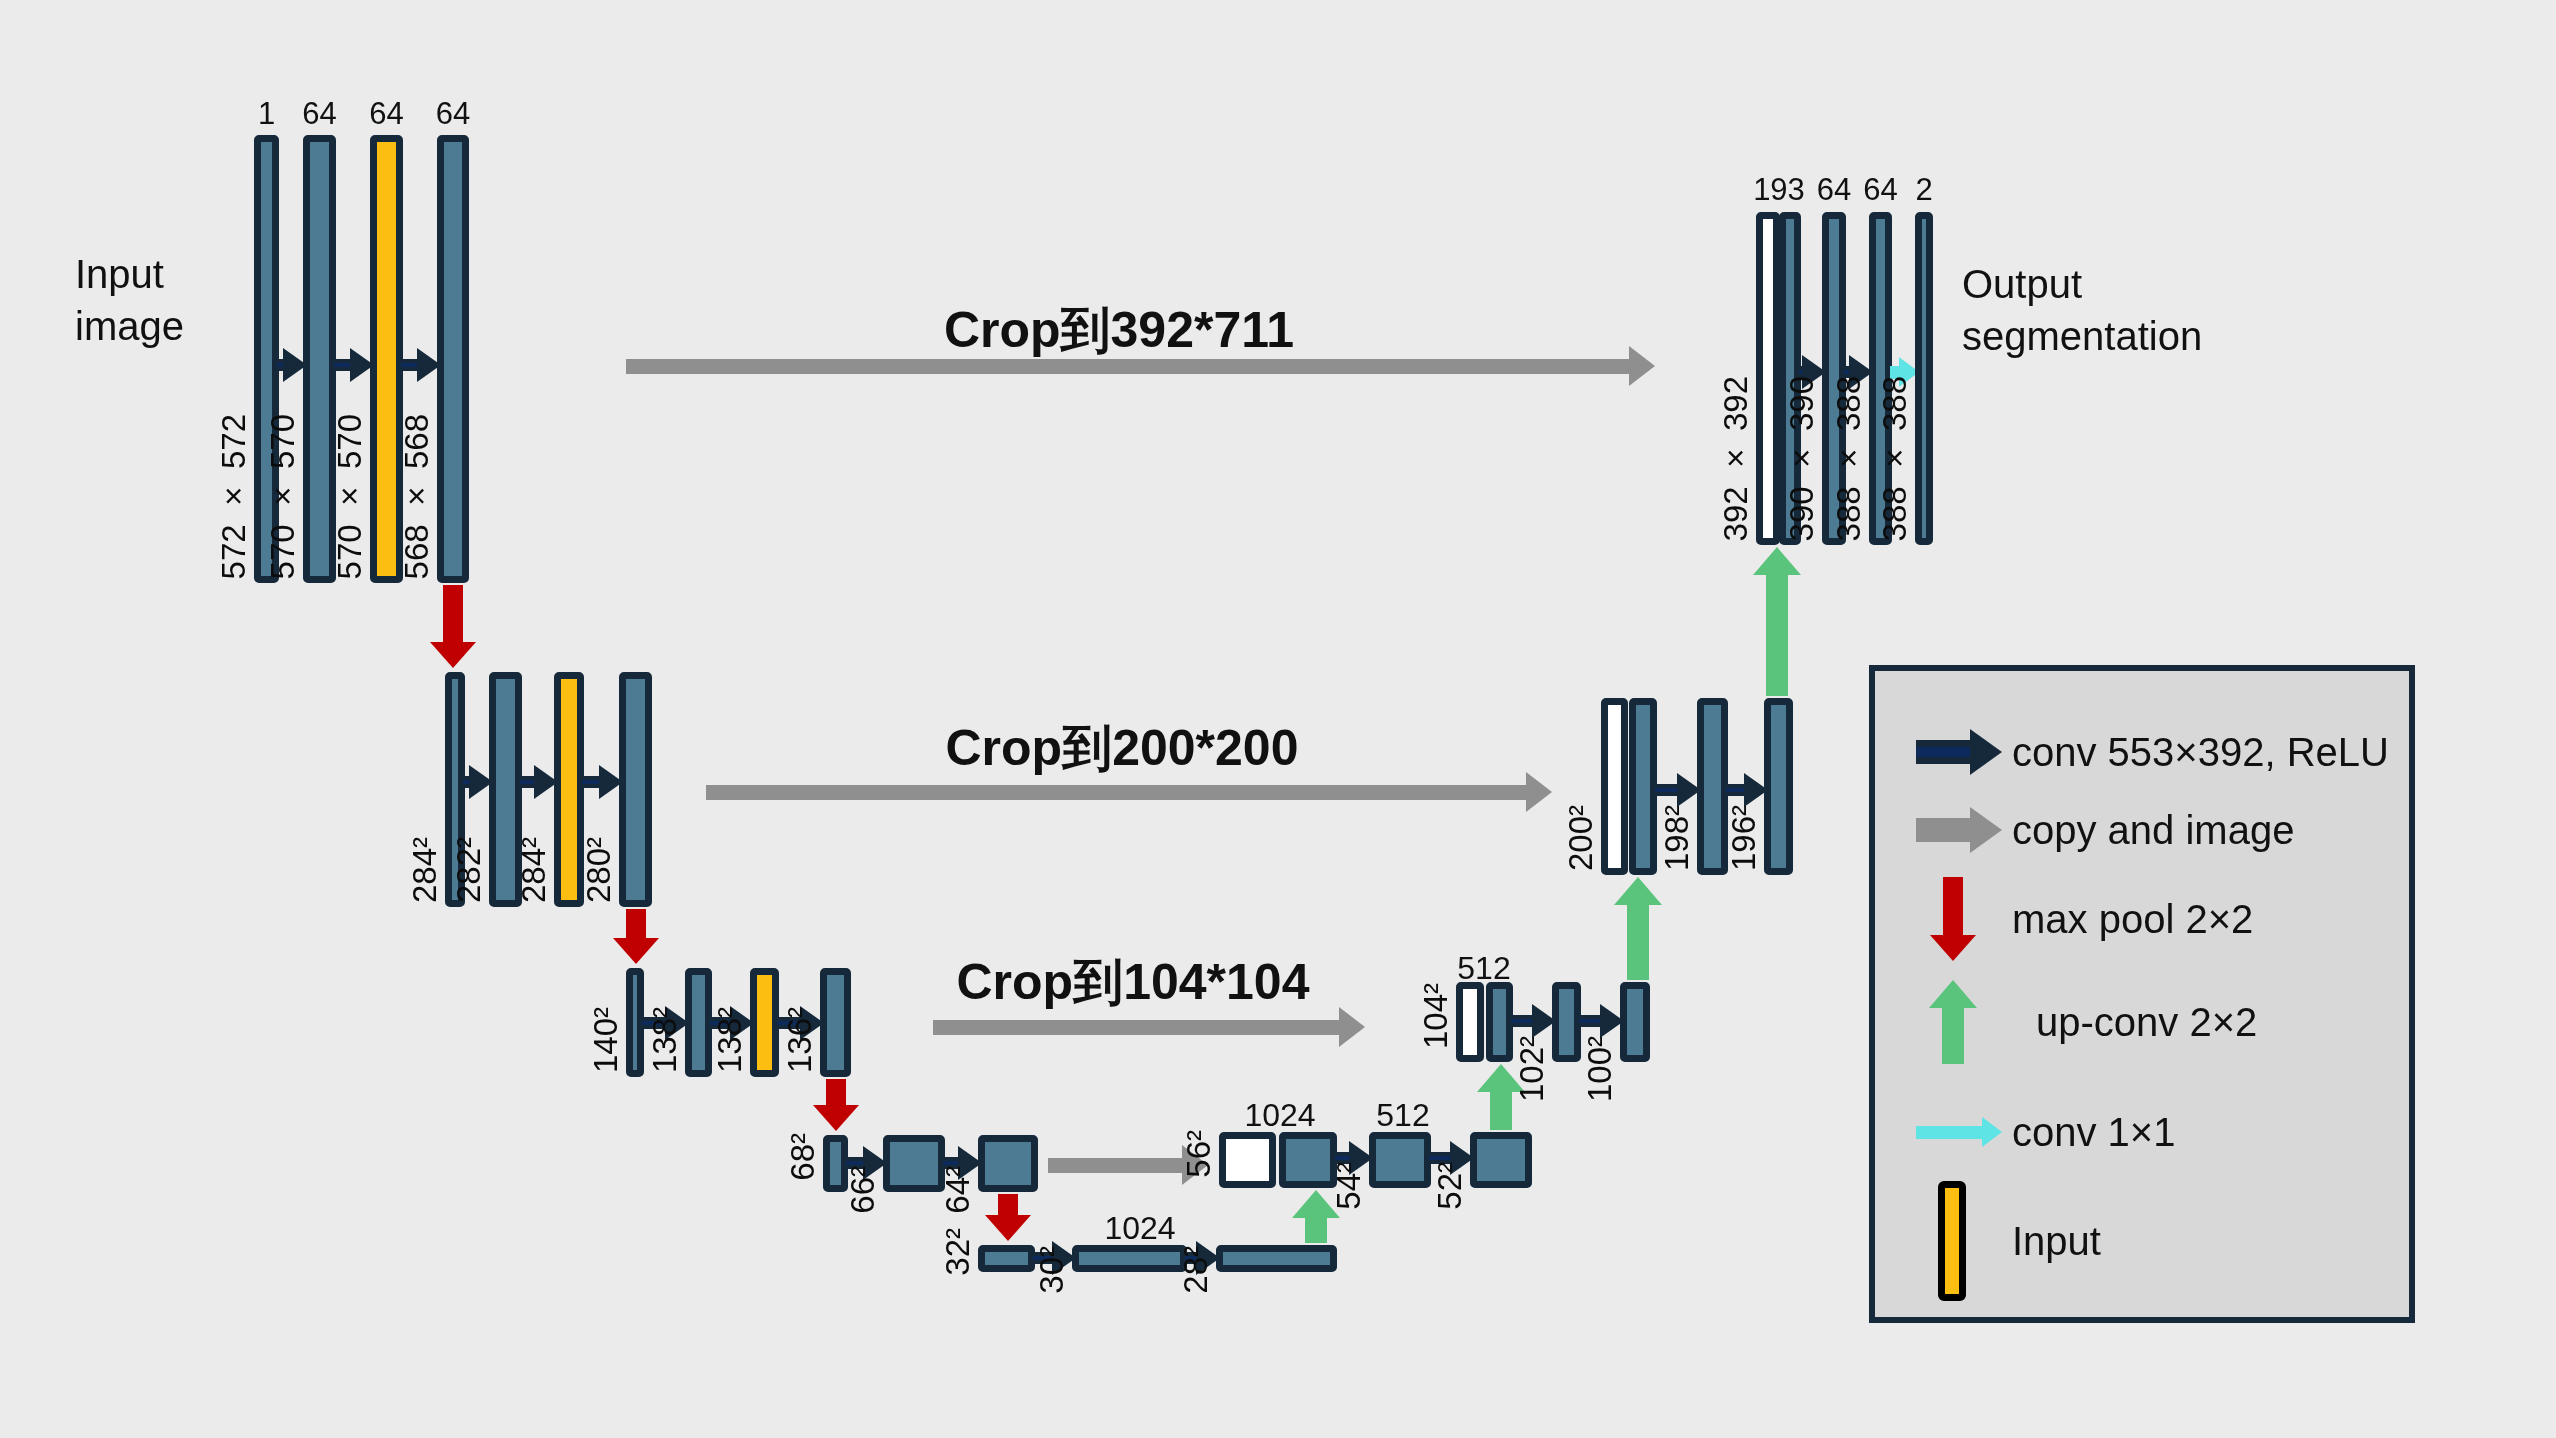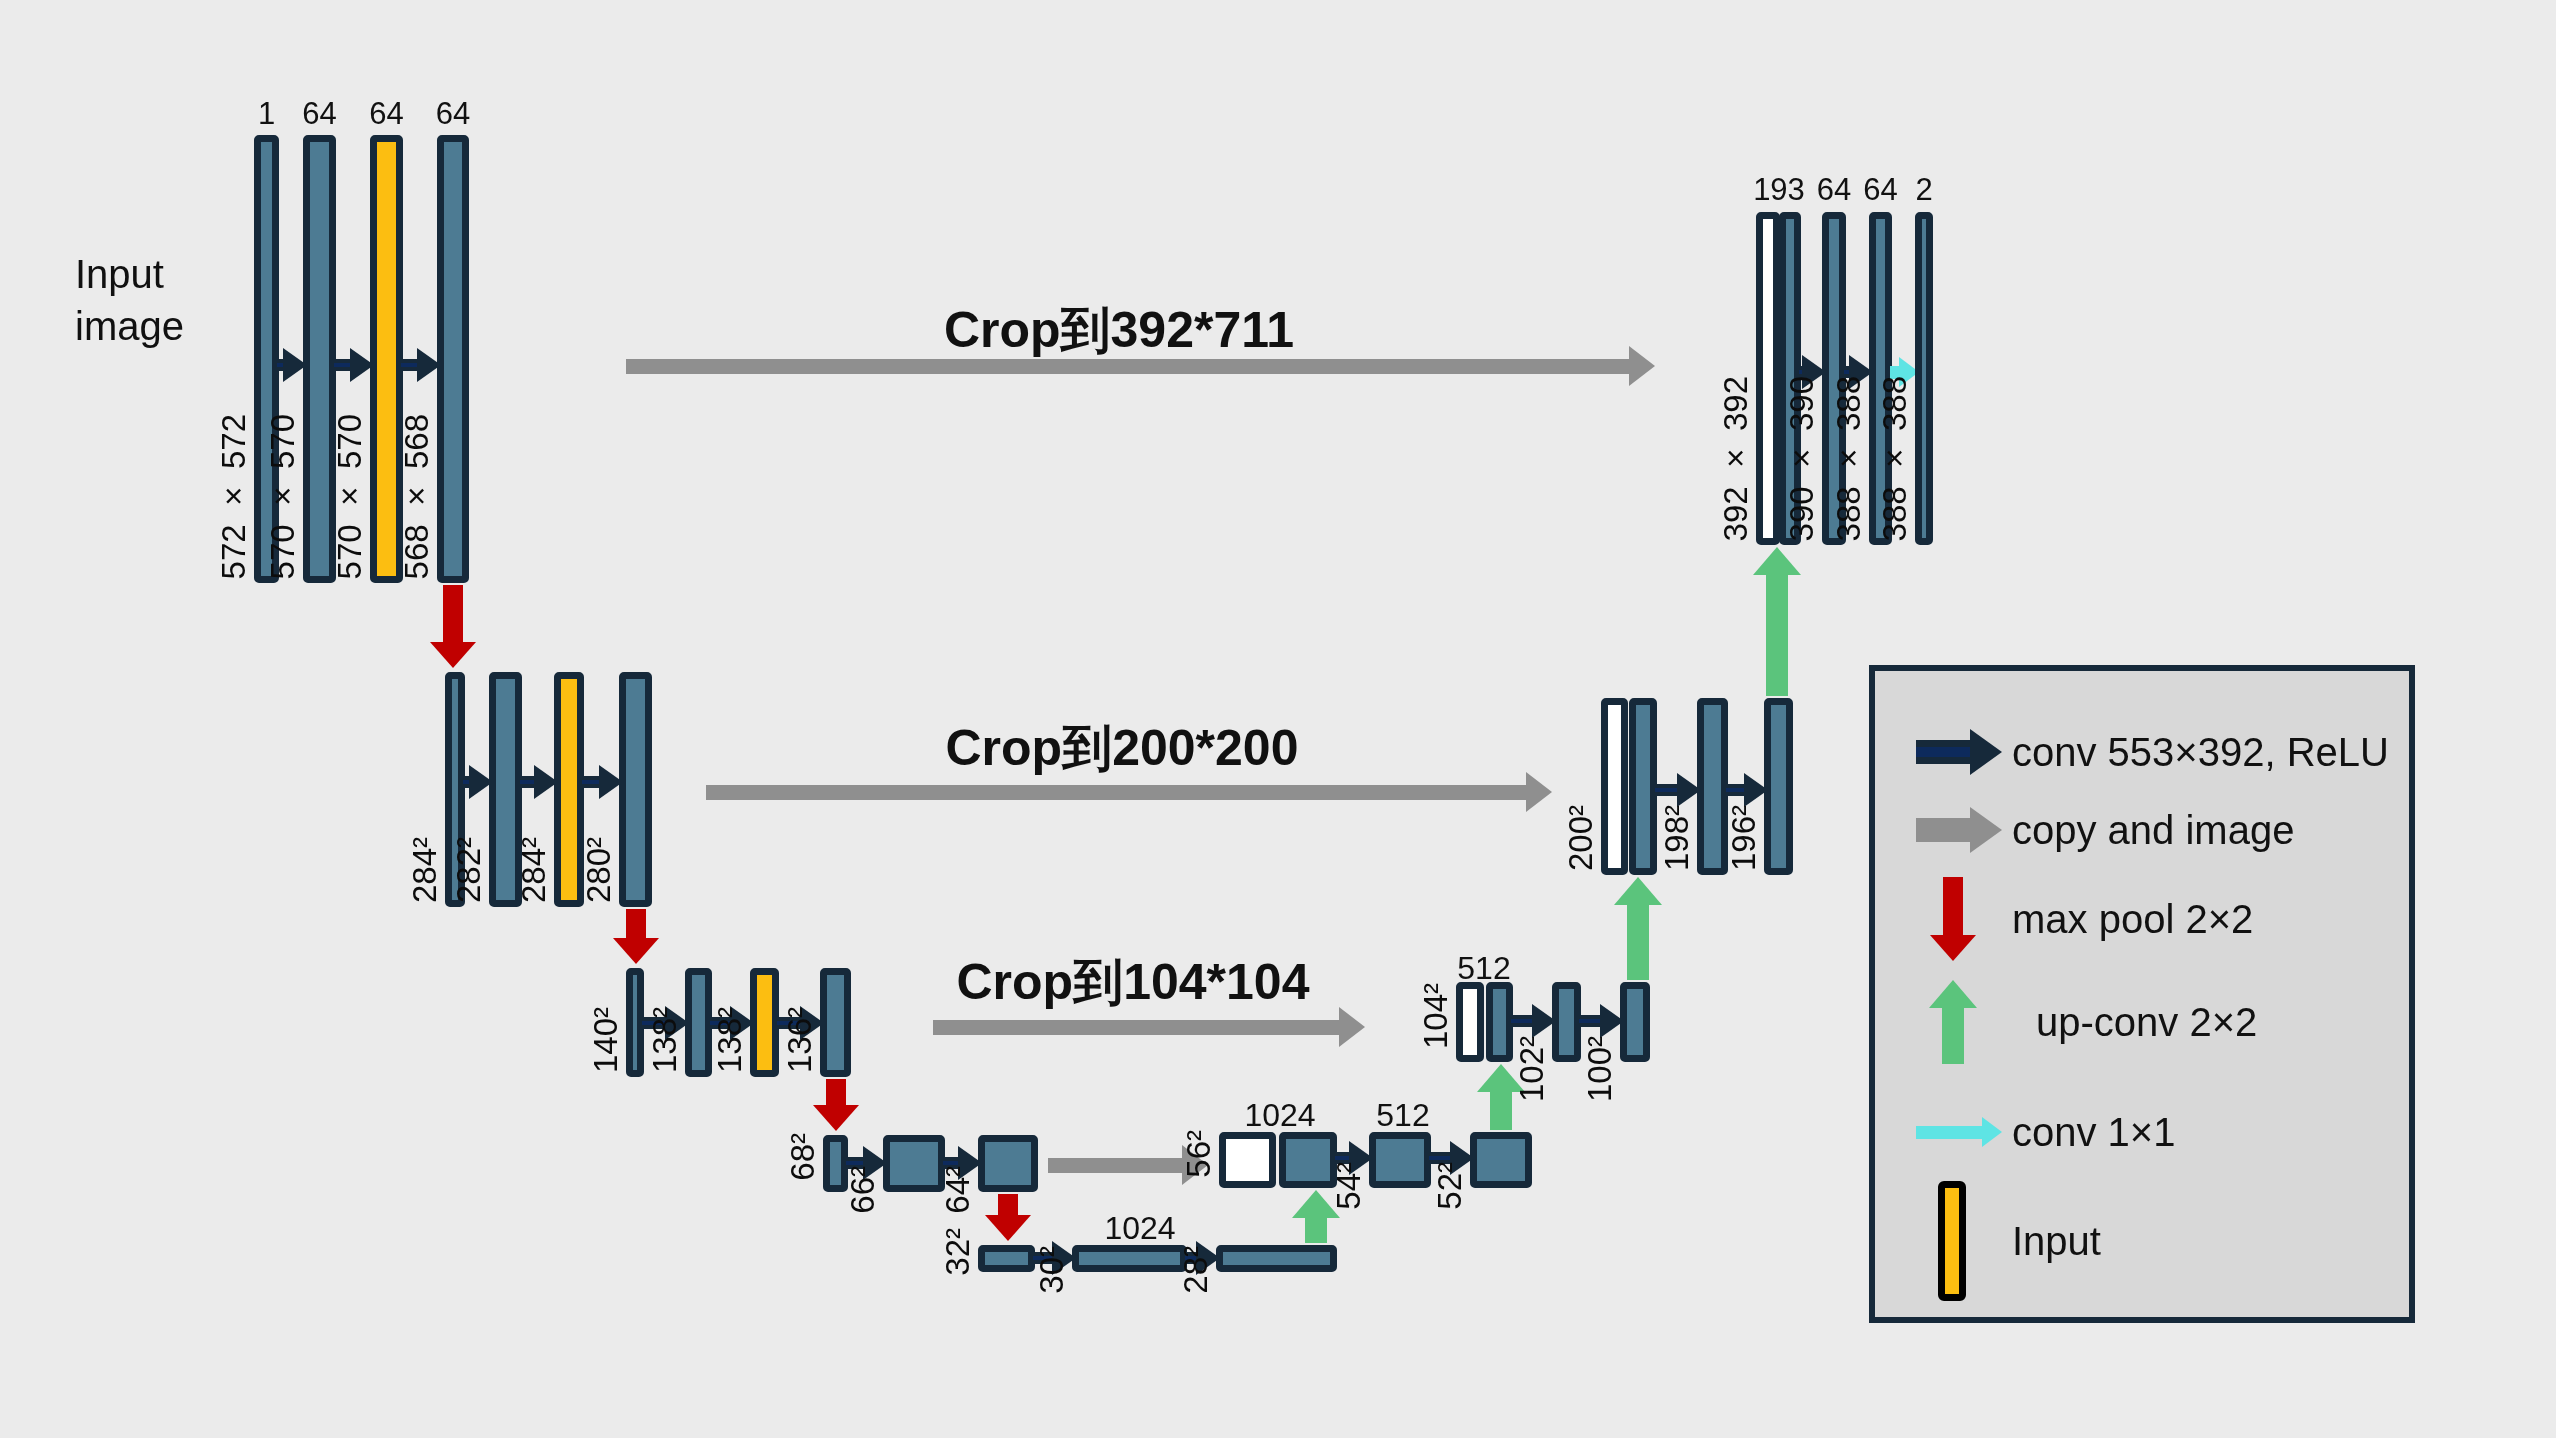--- a/index.html
+++ b/index.html
@@ -23,20 +23,22 @@
   #legend{position:absolute;box-sizing:border-box;background:#d8d8d8;border:6px solid #16293a;}
   .legend-text{position:absolute;font-size:40px;white-space:nowrap;transform:translateY(-50%);}
   .legend-mamba{position:absolute;box-sizing:border-box;background:#fcbe11;border:7px solid #000;border-radius:6px;}
 </style>
 </head>
 <body>
 
 <div id="canvas">
   <div class="io-label abs" style="left:75px;top:248px;">Input
 image</div>
+  <div class="io-label abs" style="left:1962px;top:258px;">Output
+segmentation</div>
   <div id="diagram-layer">
       <div class="abs" style="left: 0px; top: 0px;">
         <div class="shaft" style="left: 626px; top: 358.5px; width: 1003px; height: 15px; background: rgb(143, 143, 143);"></div>
         <div class="head" style="left: 1629px; top: 346px; width: 0px; height: 0px; border-top: 20px solid transparent; border-bottom: 20px solid transparent; border-left: 26px solid rgb(143, 143, 143);"></div>
       </div>
       <div class="abs" style="left: 0px; top: 0px;">
         <div class="shaft" style="left: 706px; top: 784.5px; width: 820px; height: 15px; background: rgb(143, 143, 143);"></div>
         <div class="head" style="left: 1526px; top: 772px; width: 0px; height: 0px; border-top: 20px solid transparent; border-bottom: 20px solid transparent; border-left: 26px solid rgb(143, 143, 143);"></div>
       </div>
       <div class="abs" style="left: 0px; top: 0px;">

